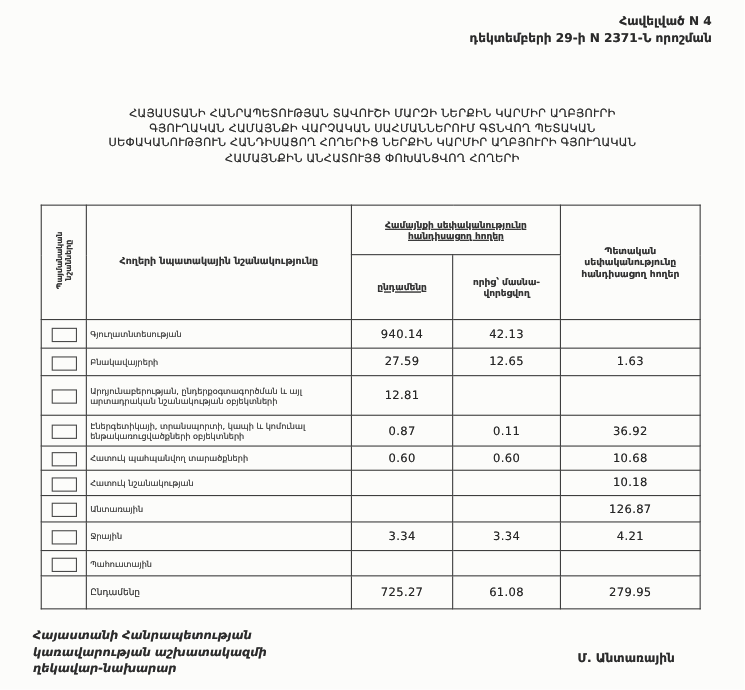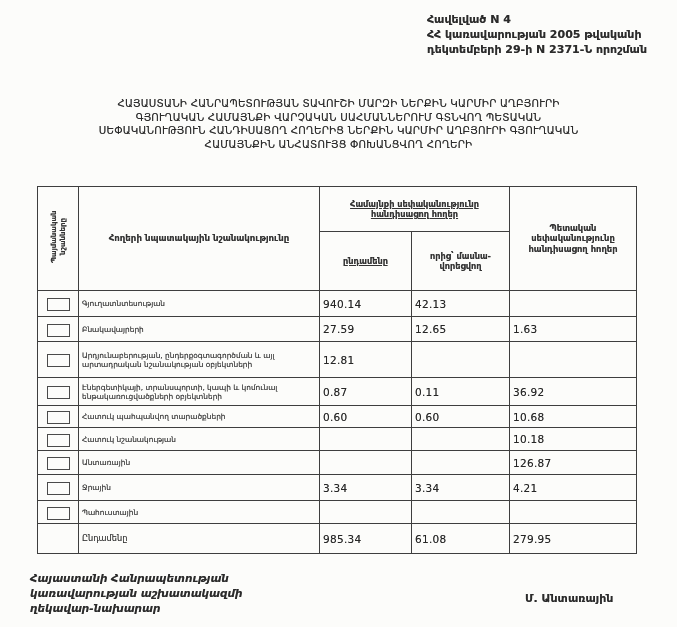--- a/index.html
+++ b/index.html
@@ -1,21 +1,21 @@
 <!DOCTYPE html>
 <html><head>
 <meta charset="utf-8">
 <style>
   html,body{margin:0;padding:0;background:#ffffff;}
   .page{
     position:relative;width:677px;height:627px;background:#fcfcfa;
     font-family:"DejaVu Sans",sans-serif;color:#2b2b2b;overflow:hidden;
     text-shadow:0 0 .4px rgba(40,40,40,.55);
   }
-  .annex{position:absolute;top:12px;right:30px;text-align:left;
+  .annex{position:absolute;top:12px;right:30px;text-align:right;
     font-size:11px;font-weight:bold;line-height:15px;}
   .doc-title{position:absolute;top:97px;left:8px;right:8px;text-align:center;
     font-size:10.3px;font-weight:normal;line-height:13.5px;letter-spacing:.2px;}
   table.land{position:absolute;top:186px;left:37px;width:599px;
     border-collapse:collapse;table-layout:fixed;background:transparent;}
   table.land th,table.land td{border:1.4px solid #3e3e3e;padding:1px 3px;
     overflow:hidden;vertical-align:middle;}
   thead th{font-weight:bold;font-size:8.2px;text-align:center;line-height:10.5px;color:#333;}
   tr.h1 th{height:42px;}
   tr.h2 th{height:56px;}
@@ -23,34 +23,33 @@
   th.descol{width:241px;font-size:8.6px;}
   th.c3{width:92px;text-decoration:underline;}
   th.c4{width:98px;}
   th.c5{width:127px;font-size:8.4px;}
   .vert{display:inline-block;writing-mode:vertical-rl;transform:rotate(180deg);
     font-size:7px;font-weight:bold;line-height:8.5px;max-height:90px;white-space:normal;}
   td.sym{text-align:center;}
   .box{display:inline-block;width:21px;height:11px;border:1.6px solid #4a4a4a;
     background:transparent;vertical-align:middle;}
   td.lbl{font-size:7.4px;line-height:9px;color:#3a3a3a;text-align:left;}
-  td.num{font-size:10.5px;text-align:left;color:#262626;letter-spacing:.3px;}
+  td.num{font-size:10.5px;text-align:center;color:#262626;letter-spacing:.3px;}
   tr.totrow td.lbl{font-size:8.2px;}
   .footer-left{position:absolute;left:30px;top:571px;font-size:10.5px;
     font-weight:bold;line-height:15px;font-style:italic;}
   .signature{position:absolute;left:525px;top:592px;font-size:11px;font-weight:bold;}
 </style>
 </head>
 <body>
 
 <div class="page">
 
   <div class="annex">
     <div>Հավելված N 4</div>
-    <div>ՀՀ կառավարության 2005 թվականի</div>
     <div>դեկտեմբերի 29-ի N 2371-Ն որոշման</div>
   </div>
 
   <div class="doc-title">
     <div>ՀԱՅԱՍՏԱՆԻ ՀԱՆՐԱՊԵՏՈՒԹՅԱՆ ՏԱՎՈՒՇԻ ՄԱՐԶԻ ՆԵՐՔԻՆ ԿԱՐՄԻՐ ԱՂԲՅՈՒՐԻ</div>
     <div>ԳՅՈՒՂԱԿԱՆ ՀԱՄԱՅՆՔԻ ՎԱՐՉԱԿԱՆ ՍԱՀՄԱՆՆԵՐՈՒՄ ԳՏՆՎՈՂ ՊԵՏԱԿԱՆ</div>
     <div>ՍԵՓԱԿԱՆՈՒԹՅՈՒՆ ՀԱՆԴԻՍԱՑՈՂ ՀՈՂԵՐԻՑ ՆԵՐՔԻՆ ԿԱՐՄԻՐ ԱՂԲՅՈՒՐԻ ԳՅՈՒՂԱԿԱՆ</div>
     <div>ՀԱՄԱՅՆՔԻՆ ԱՆՀԱՏՈՒՅՑ ՓՈԽԱՆՑՎՈՂ ՀՈՂԵՐԻ</div>
   </div>
 
@@ -136,21 +135,21 @@
       <tr style="height:23px">
         <td class="sym"><span class="box"></span></td>
         <td class="lbl">Պահուստային</td>
         <td class="num"></td>
         <td class="num"></td>
         <td class="num"></td>
       </tr>
       <tr class="totrow" style="height:30px">
         <td class="sym"></td>
         <td class="lbl">Ընդամենը</td>
-        <td class="num">985.34</td>
+        <td class="num">725.27</td>
         <td class="num">61.08</td>
         <td class="num">279.95</td>
       </tr>
     </tbody>
   </table>
 
   <div class="footer-left">
     <div>Հայաստանի Հանրապետության</div>
     <div>կառավարության աշխատակազմի</div>
     <div>ղեկավար-նախարար</div>

